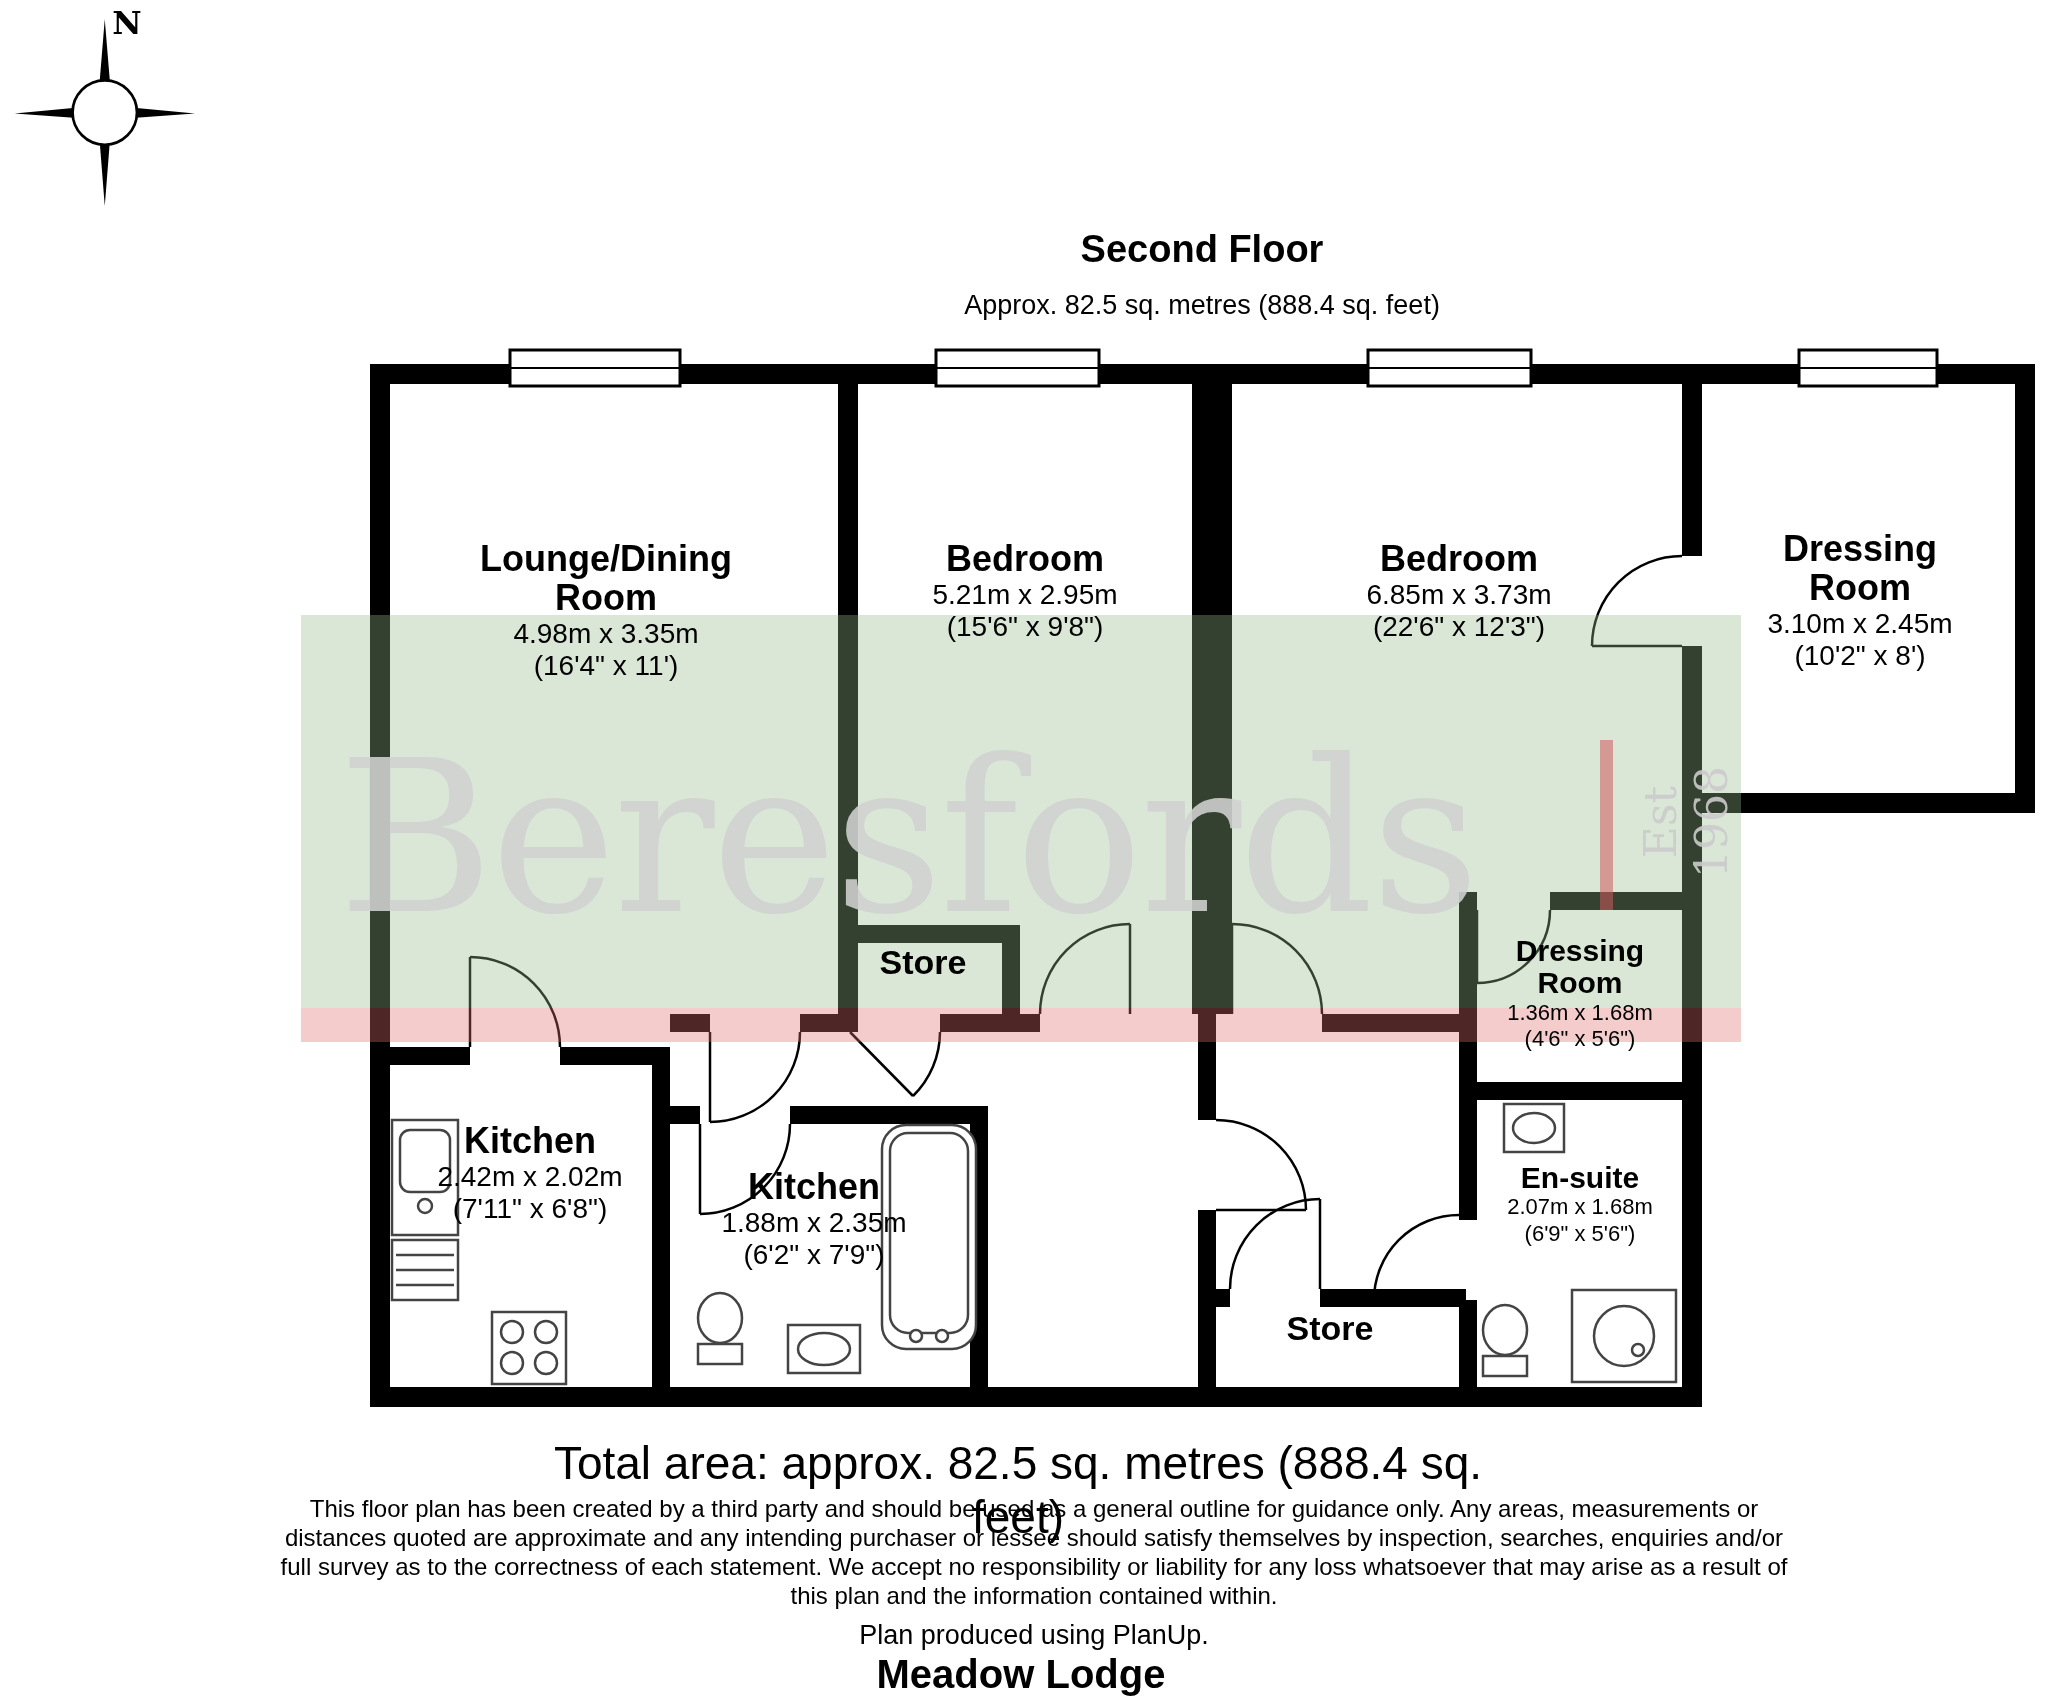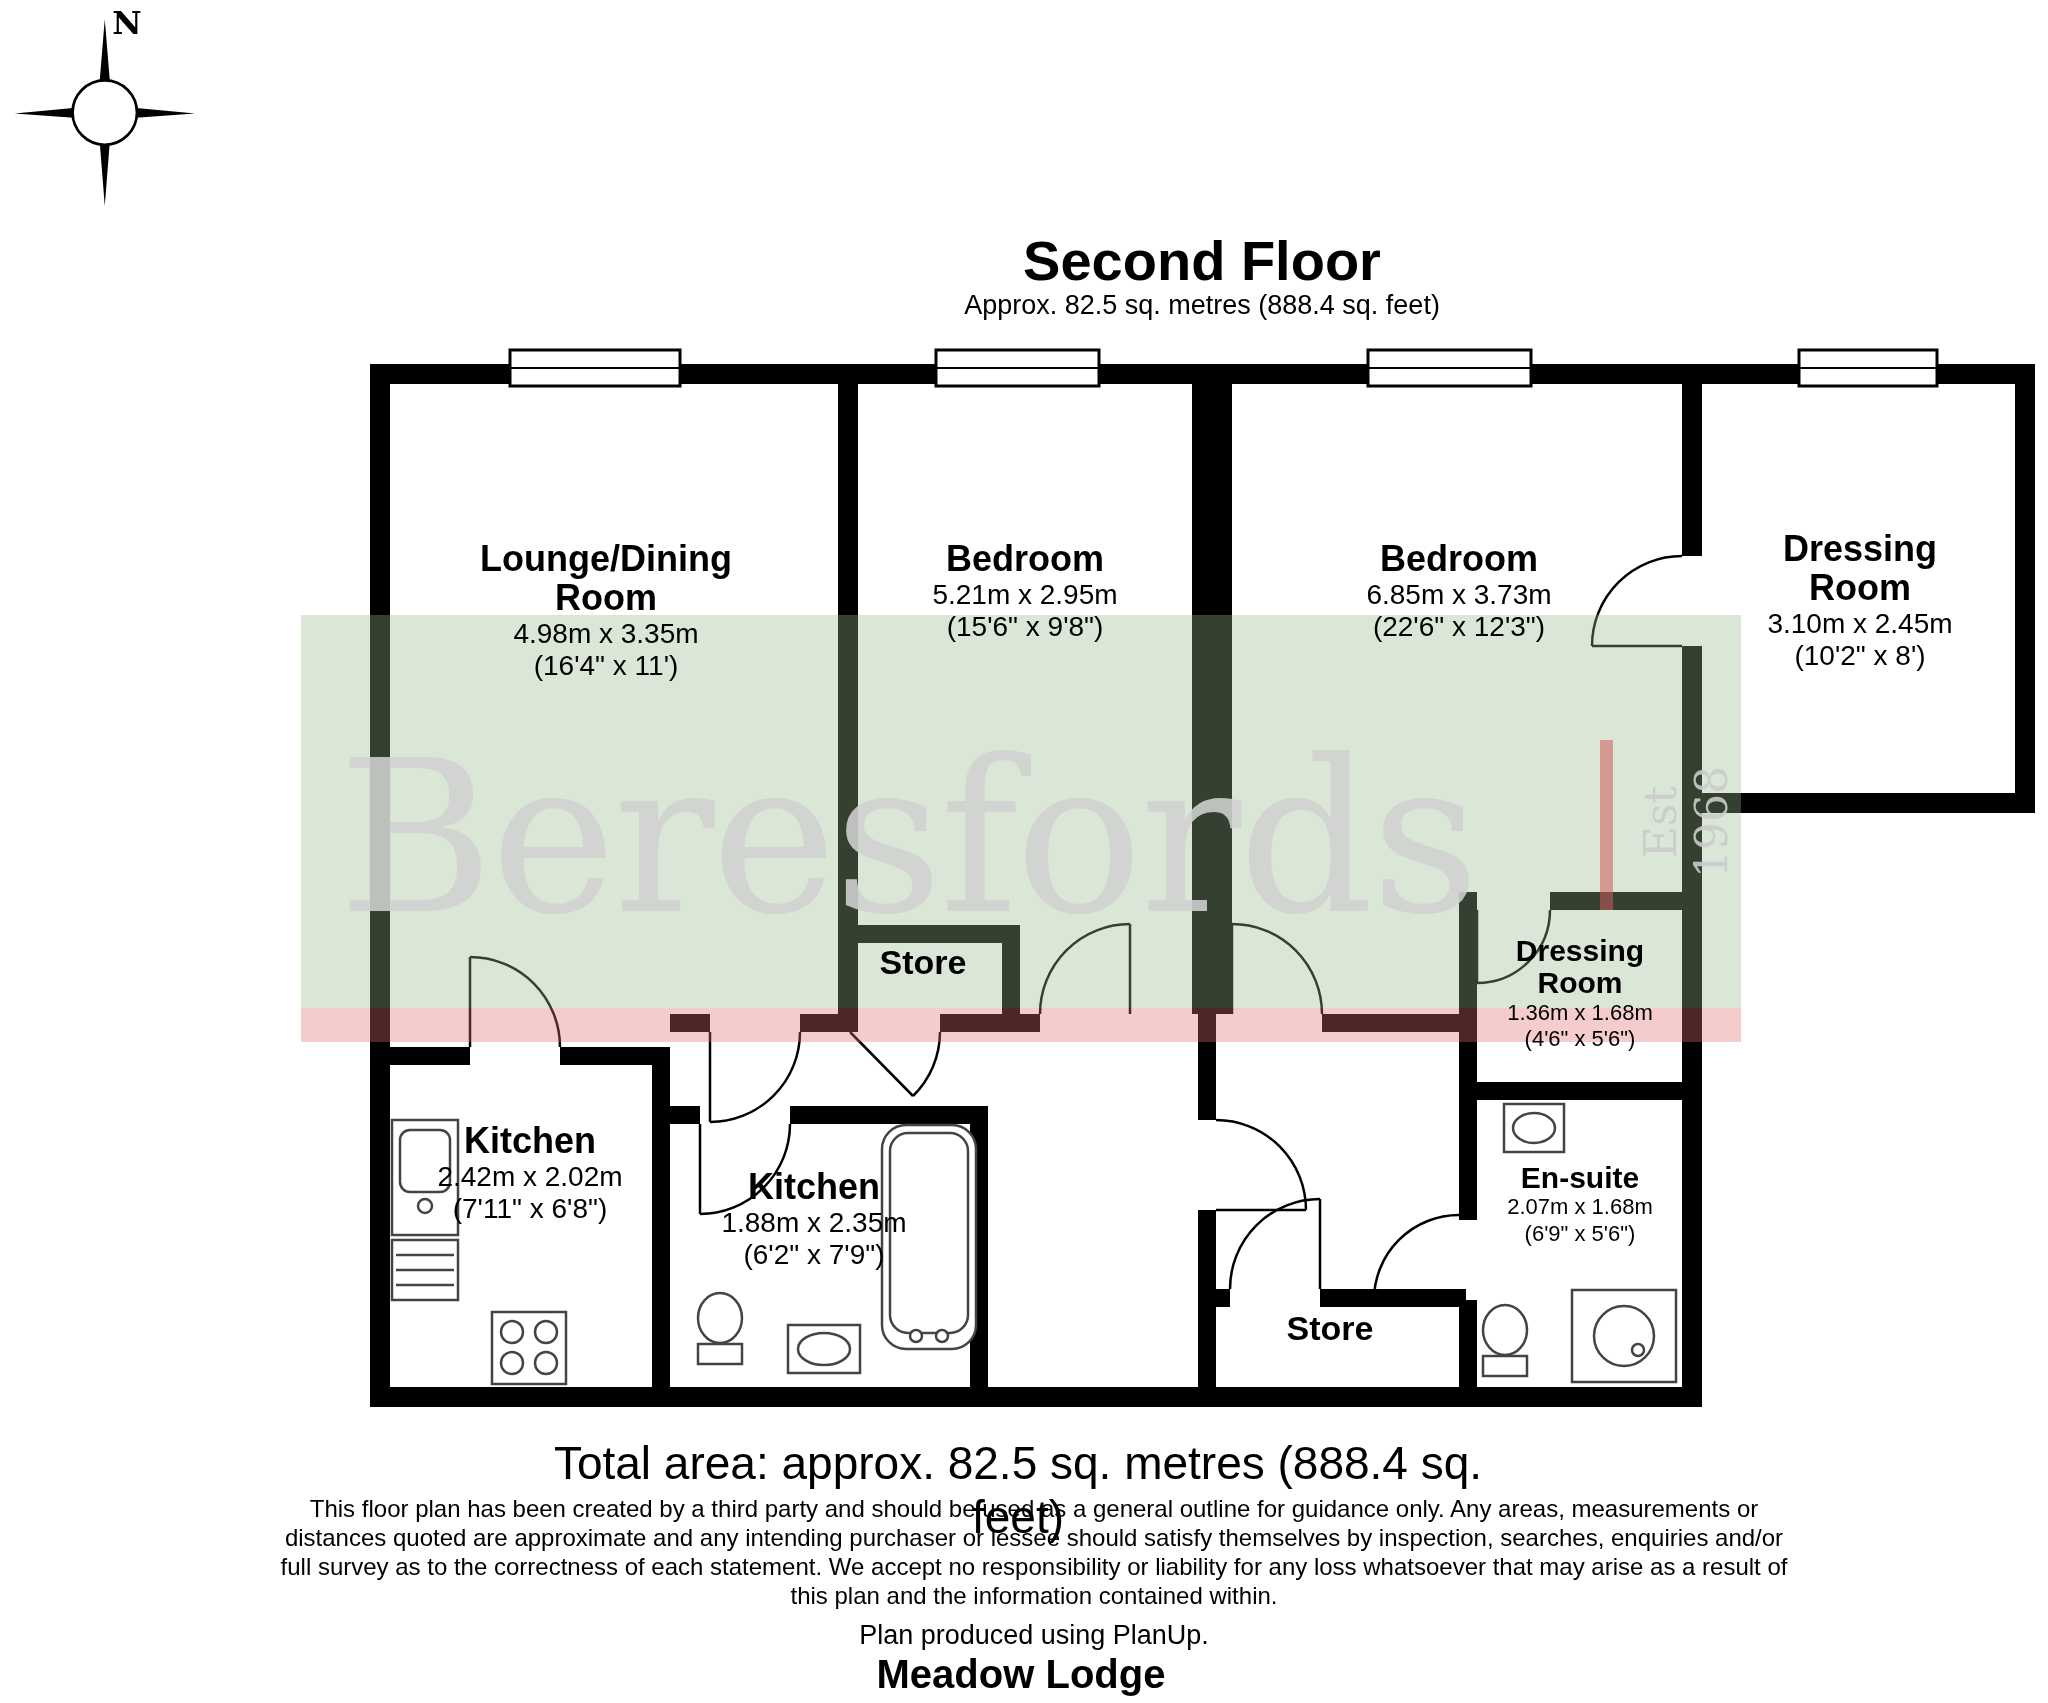--- a/index.html
+++ b/index.html
@@ -1,21 +1,21 @@
 <!DOCTYPE html>
 <html><head>
 <meta charset="utf-8">
 <style>
   html,body{margin:0;padding:0;background:#fff;}
   #page{position:relative;width:2048px;height:1703px;background:#fff;overflow:hidden;
         font-family:"Liberation Sans",sans-serif;color:#000;}
   .abs{position:absolute;}
   .ctr{text-align:center;}
   
-  #title{left:702px;top:228px;width:1000px;font-size:56px;font-weight:bold;}
+  #title{left:702px;top:228px;width:1000px;font-size:38px;font-weight:bold;}
   #subtitle{left:702px;top:290px;width:1000px;font-size:27px;}
   
   .room-label{position:absolute;transform:translateX(-50%);text-align:center;z-index:6;}
   .room-name{font-weight:bold;font-size:36px;line-height:1.08;}
   .room-dims{font-size:28px;line-height:1.16;}
   .small .room-name{font-size:30px;}
   .small .room-dims{font-size:22px;line-height:1.2;}
   
   #band-green{left:301px;top:615px;width:1440px;height:393px;background:rgba(150,185,140,0.35);z-index:4;}
   #band-pink{left:301px;top:1008px;width:1440px;height:34px;background:rgba(225,110,110,0.35);z-index:4;}

